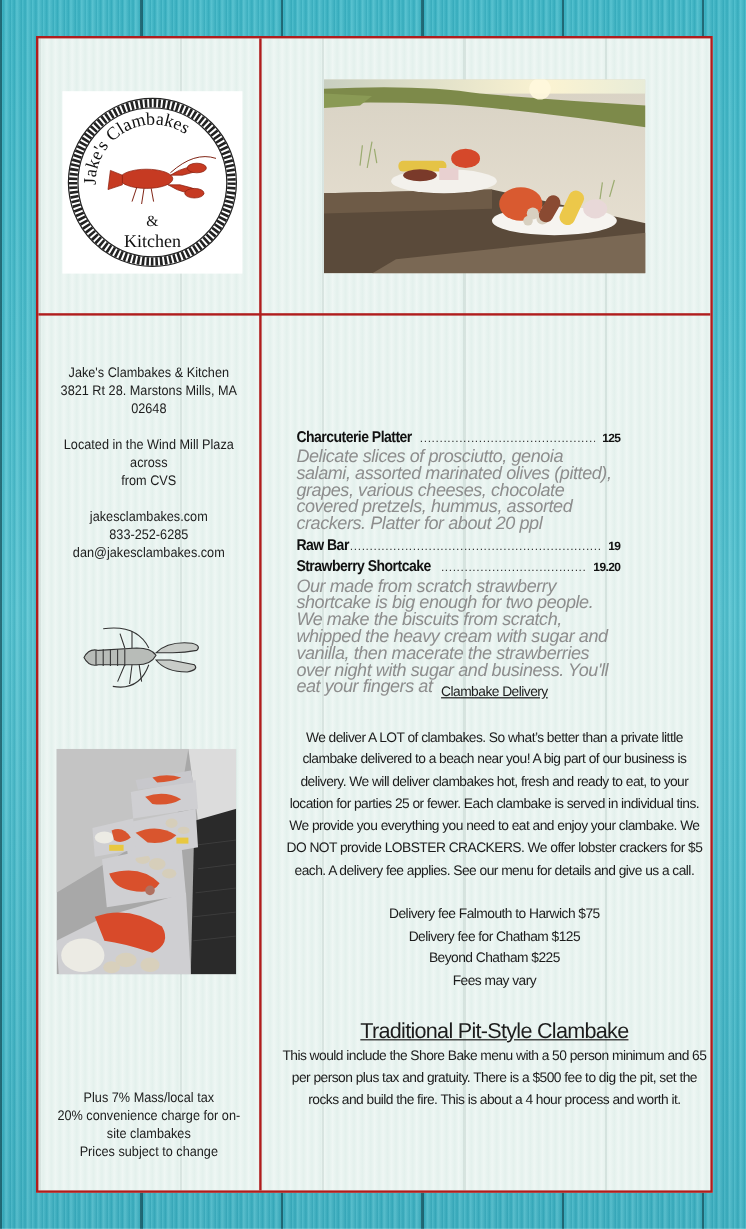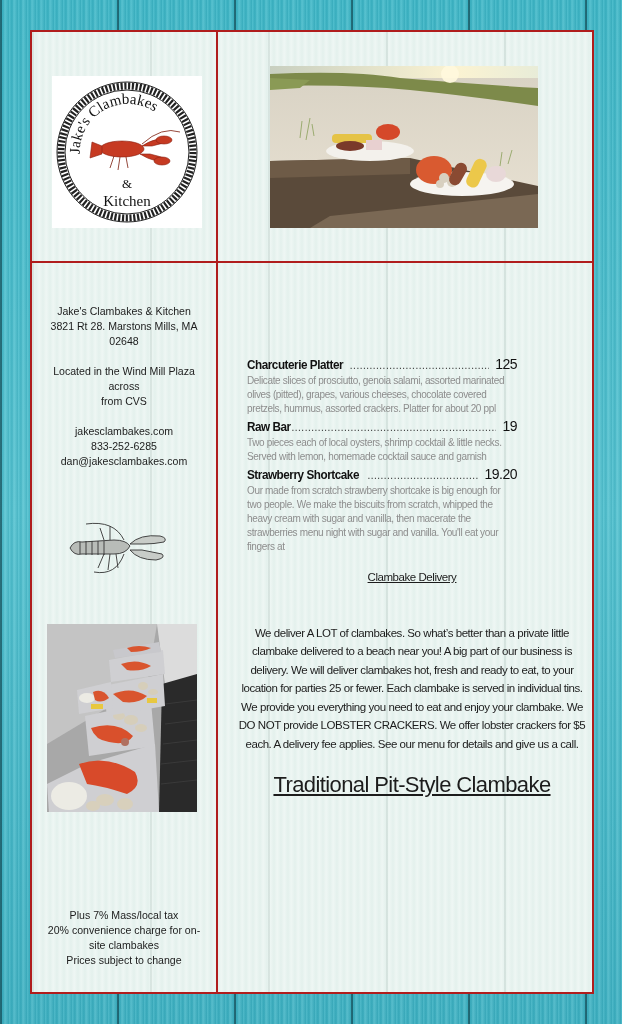--- a/index.html
+++ b/index.html
@@ -87,37 +87,37 @@
       font-weight: bold; font-size: 13px; color: #111;
       letter-spacing: -0.5px; white-space: nowrap;
       transform: scaleX(0.9); transform-origin: left center;
       margin-right: -6px;
     }
     .item-dots {
       flex: 1; overflow: hidden; white-space: nowrap; color: #333;
       font-size: 10px; letter-spacing: 0.5px; margin: 0 6px 0 2px;
     }
     .item-price {
-      font-weight: normal; font-size: 14px; color: #111; letter-spacing: -0.5px;
+      font-weight: bold; font-size: 10px; color: #111; letter-spacing: -0.5px;
     }
     .item-desc {
-      font-size: 10px; line-height: 14px; color: #8d8d8d;
-      letter-spacing: -0.35px; margin-bottom: 2px;
+      font-size: 15px; line-height: 14px; color: #8d8d8d;
+      letter-spacing: -0.35px; margin-bottom: 2px; font-style: italic;
     }
 
     
     .delivery {
       position: absolute; left: 200px; top: 536px; width: 360px;
       text-align: center; color: #1c1c1c;
       font-size: 11.5px; line-height: 18.5px; letter-spacing: -0.45px;
     }
-    .delivery-title { text-decoration: underline; margin-bottom: 37px; }
+    .delivery-title { text-decoration: underline; margin-bottom: 19px; }
     .delivery-fees { margin-top: 18px; }
     .pit-title {
-      font-size: 22px; text-decoration: underline; line-height: 22px;
+      font-size: 18px; text-decoration: underline; line-height: 22px;
       margin-top: 21px; letter-spacing: -0.6px;
     }
     .pit-body { margin-top: 1px; }
   </style>
 </head>
 <body>
 
 <div class="frame">
   <div class="vline"></div>
   <div class="hline"></div>
@@ -300,30 +300,36 @@
         <span class="item-price">125</span>
       </div>
       <div class="item-desc">Delicate slices of prosciutto, genoia salami, assorted marinated olives (pitted), grapes, various cheeses, chocolate covered pretzels, hummus, assorted crackers. Platter for about 20 ppl</div>
     </div>
     <div class="menu-item">
       <div class="item-head">
         <span class="item-name">Raw Bar</span>
         <span class="item-dots">..................................................................................</span>
         <span class="item-price">19</span>
       </div>
-      <div class="item-desc">Two pieces each of local oysters, shrimp cocktail &amp; little necks. Served with lemon, homemade cocktail sauce and garnish</div>
     </div>
     <div class="menu-item">
       <div class="item-head">
         <span class="item-name">Strawberry Shortcake</span>
         <span class="item-dots">..............................................................</span>
         <span class="item-price">19.20</span>
       </div>
-      <div class="item-desc">Our made from scratch strawberry shortcake is big enough for two people. We make the biscuits from scratch, whipped the heavy cream with sugar and vanilla, then macerate the strawberries menu night with sugar and vanilla. You'll eat your fingers at</div>
+      <div class="item-desc">Our made from scratch strawberry shortcake is big enough for two people. We make the biscuits from scratch, whipped the heavy cream with sugar and vanilla, then macerate the strawberries over night with sugar and business. You'll eat your fingers at</div>
     </div>
   </div>
 
   <div class="delivery">
     <div class="delivery-title">Clambake Delivery</div>
     <div>We deliver A LOT of clambakes. So what’s better than a private little clambake delivered to a beach near you! A big part of our business is delivery. We will deliver clambakes hot, fresh and ready to eat, to your location for parties 25 or fewer. Each clambake is served in individual tins. We provide you everything you need to eat and enjoy your clambake. We DO NOT provide LOBSTER CRACKERS. We offer lobster crackers for $5 each. A delivery fee applies. See our menu for details and give us a call.</div>
+    <div class="delivery-fees">
+      <div>Delivery fee Falmouth to Harwich $75</div>
+      <div>Delivery fee for Chatham $125</div>
+      <div>Beyond Chatham $225</div>
+      <div>Fees may vary</div>
+    </div>
     <div class="pit-title">Traditional Pit-Style Clambake</div>
+    <div class="pit-body">This would include the Shore Bake menu with a 50 person minimum and 65 per person plus tax and gratuity. There is a $500 fee to dig the pit, set the rocks and build the fire. This is about a 4 hour process and worth it.</div>
   </div>
 </div>
 
 </body></html>

